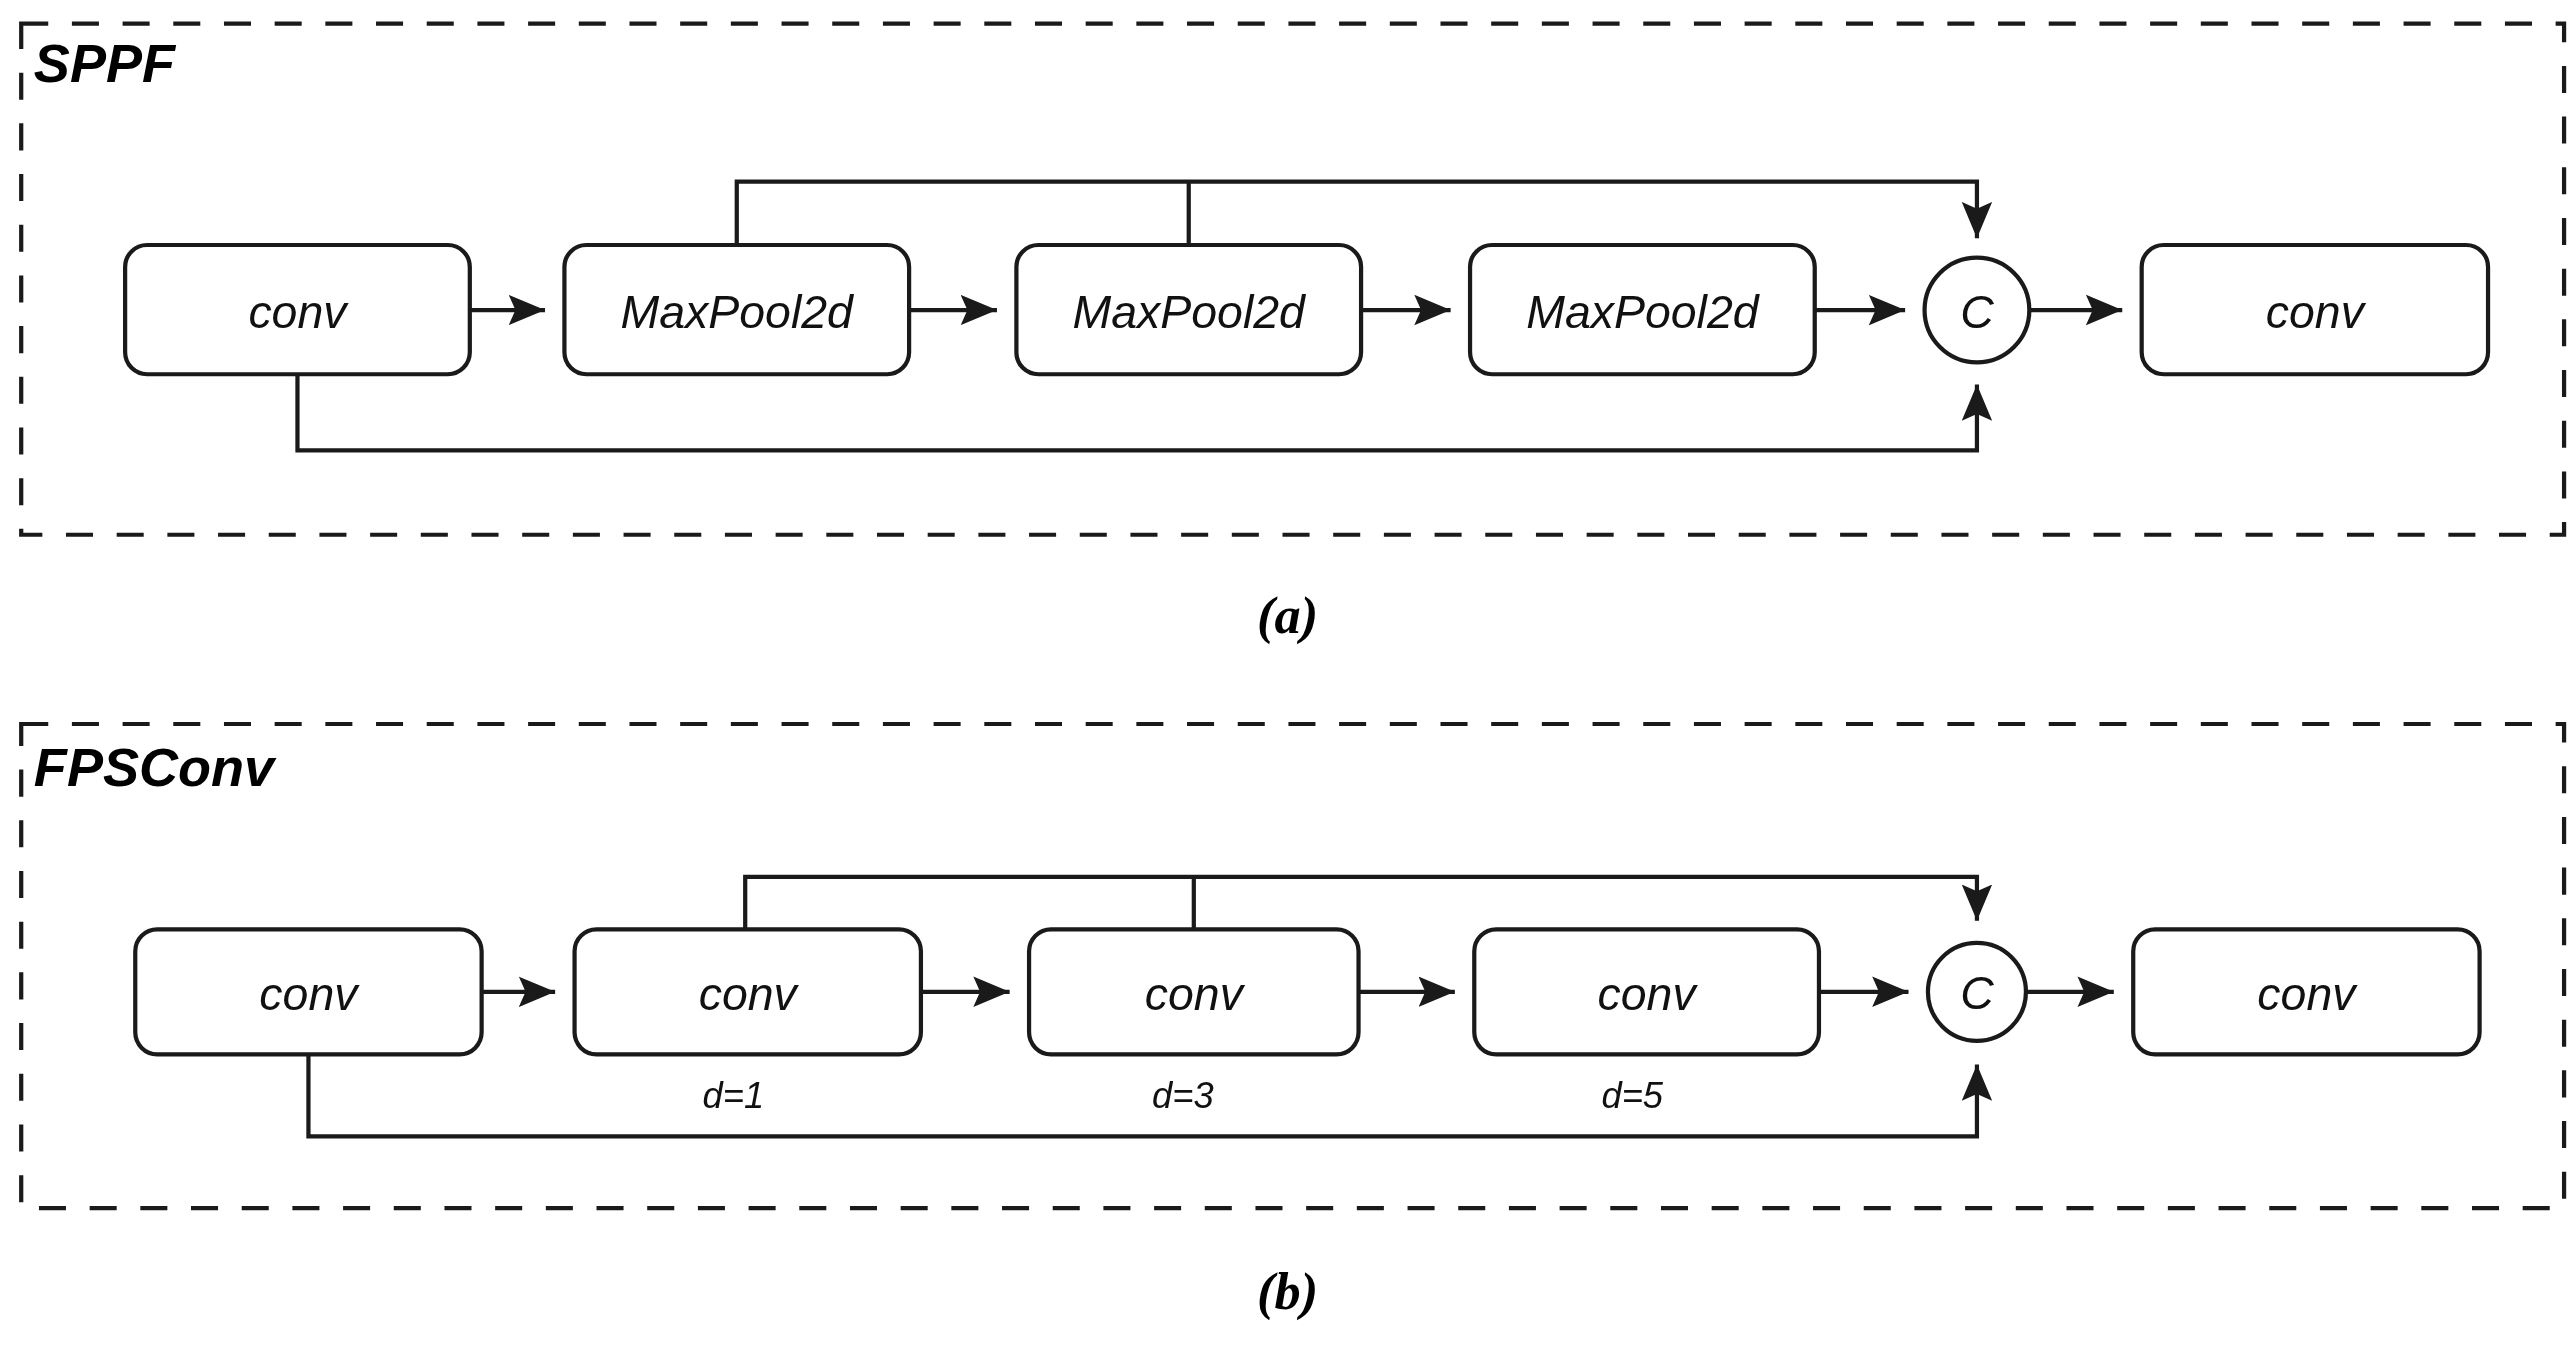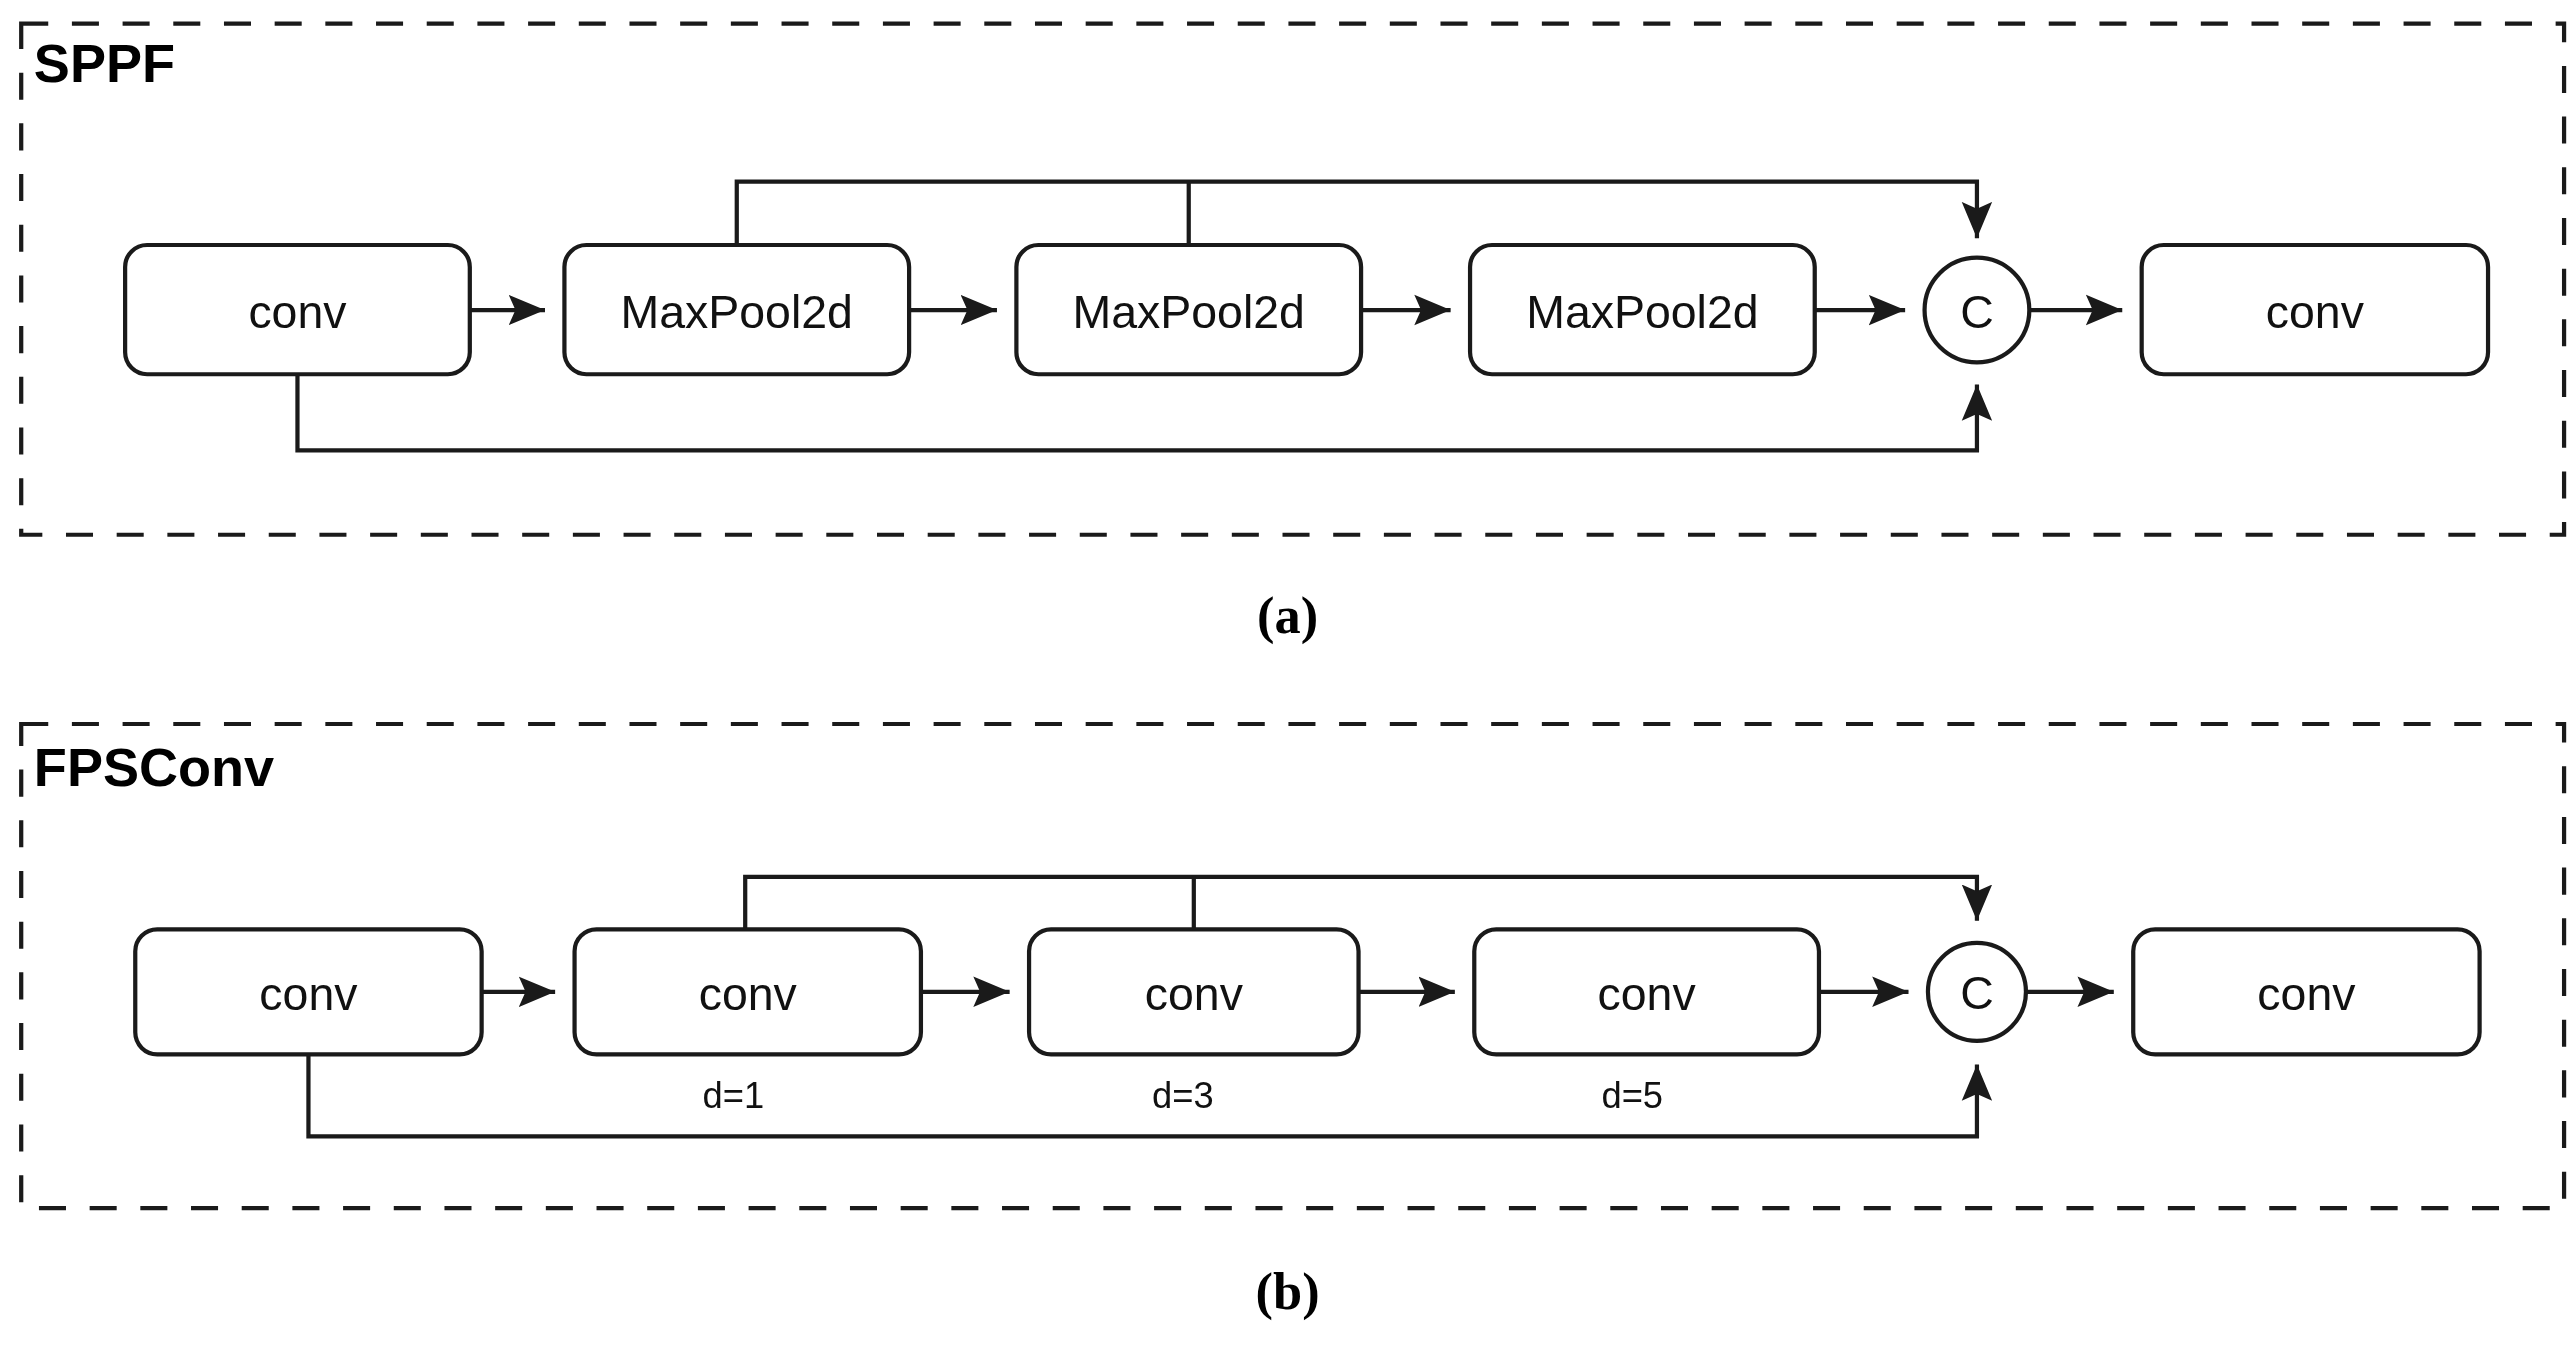--- a/index.html
+++ b/index.html
@@ -10,20 +10,21 @@
   body {
     width: 2576px;
     height: 1350px;
     font-family: "Liberation Sans", sans-serif;
     overflow: hidden;
   }
   #figure {
     position: relative;
     width: 2576px;
     height: 1350px;
+    font-style: italic;
   }
   svg.diagram {
     position: absolute;
     top: 0;
     left: 0;
     width: 2576px;
     height: 1350px;
     display: block;
   }
   .panel-border {

